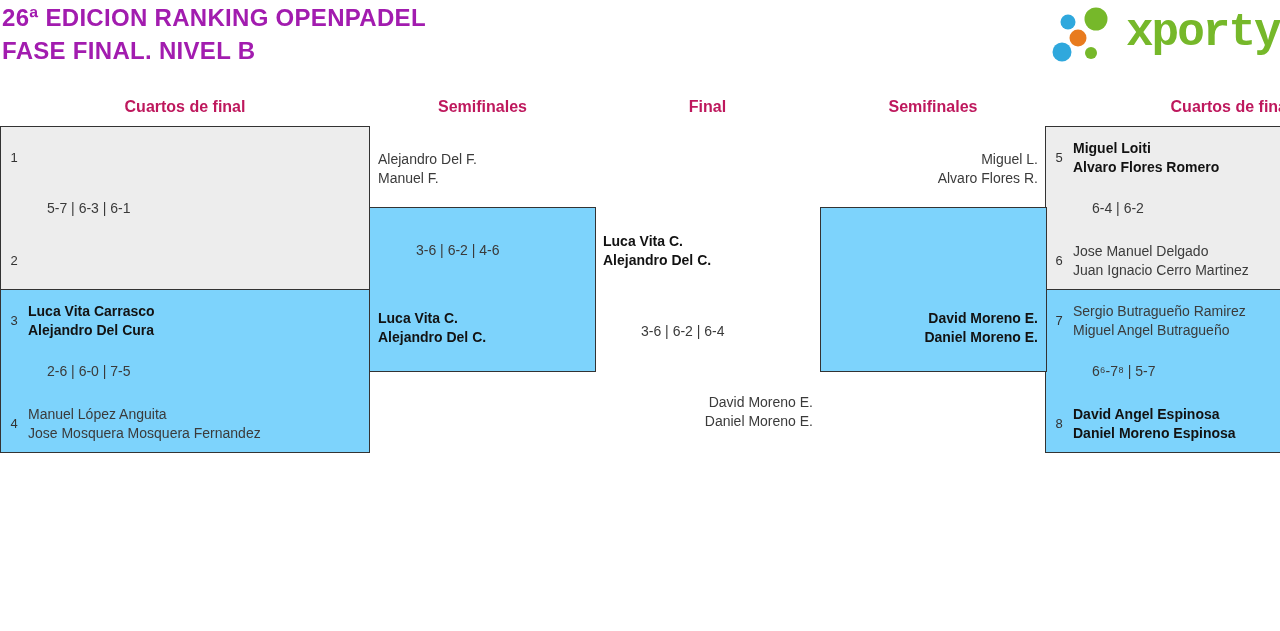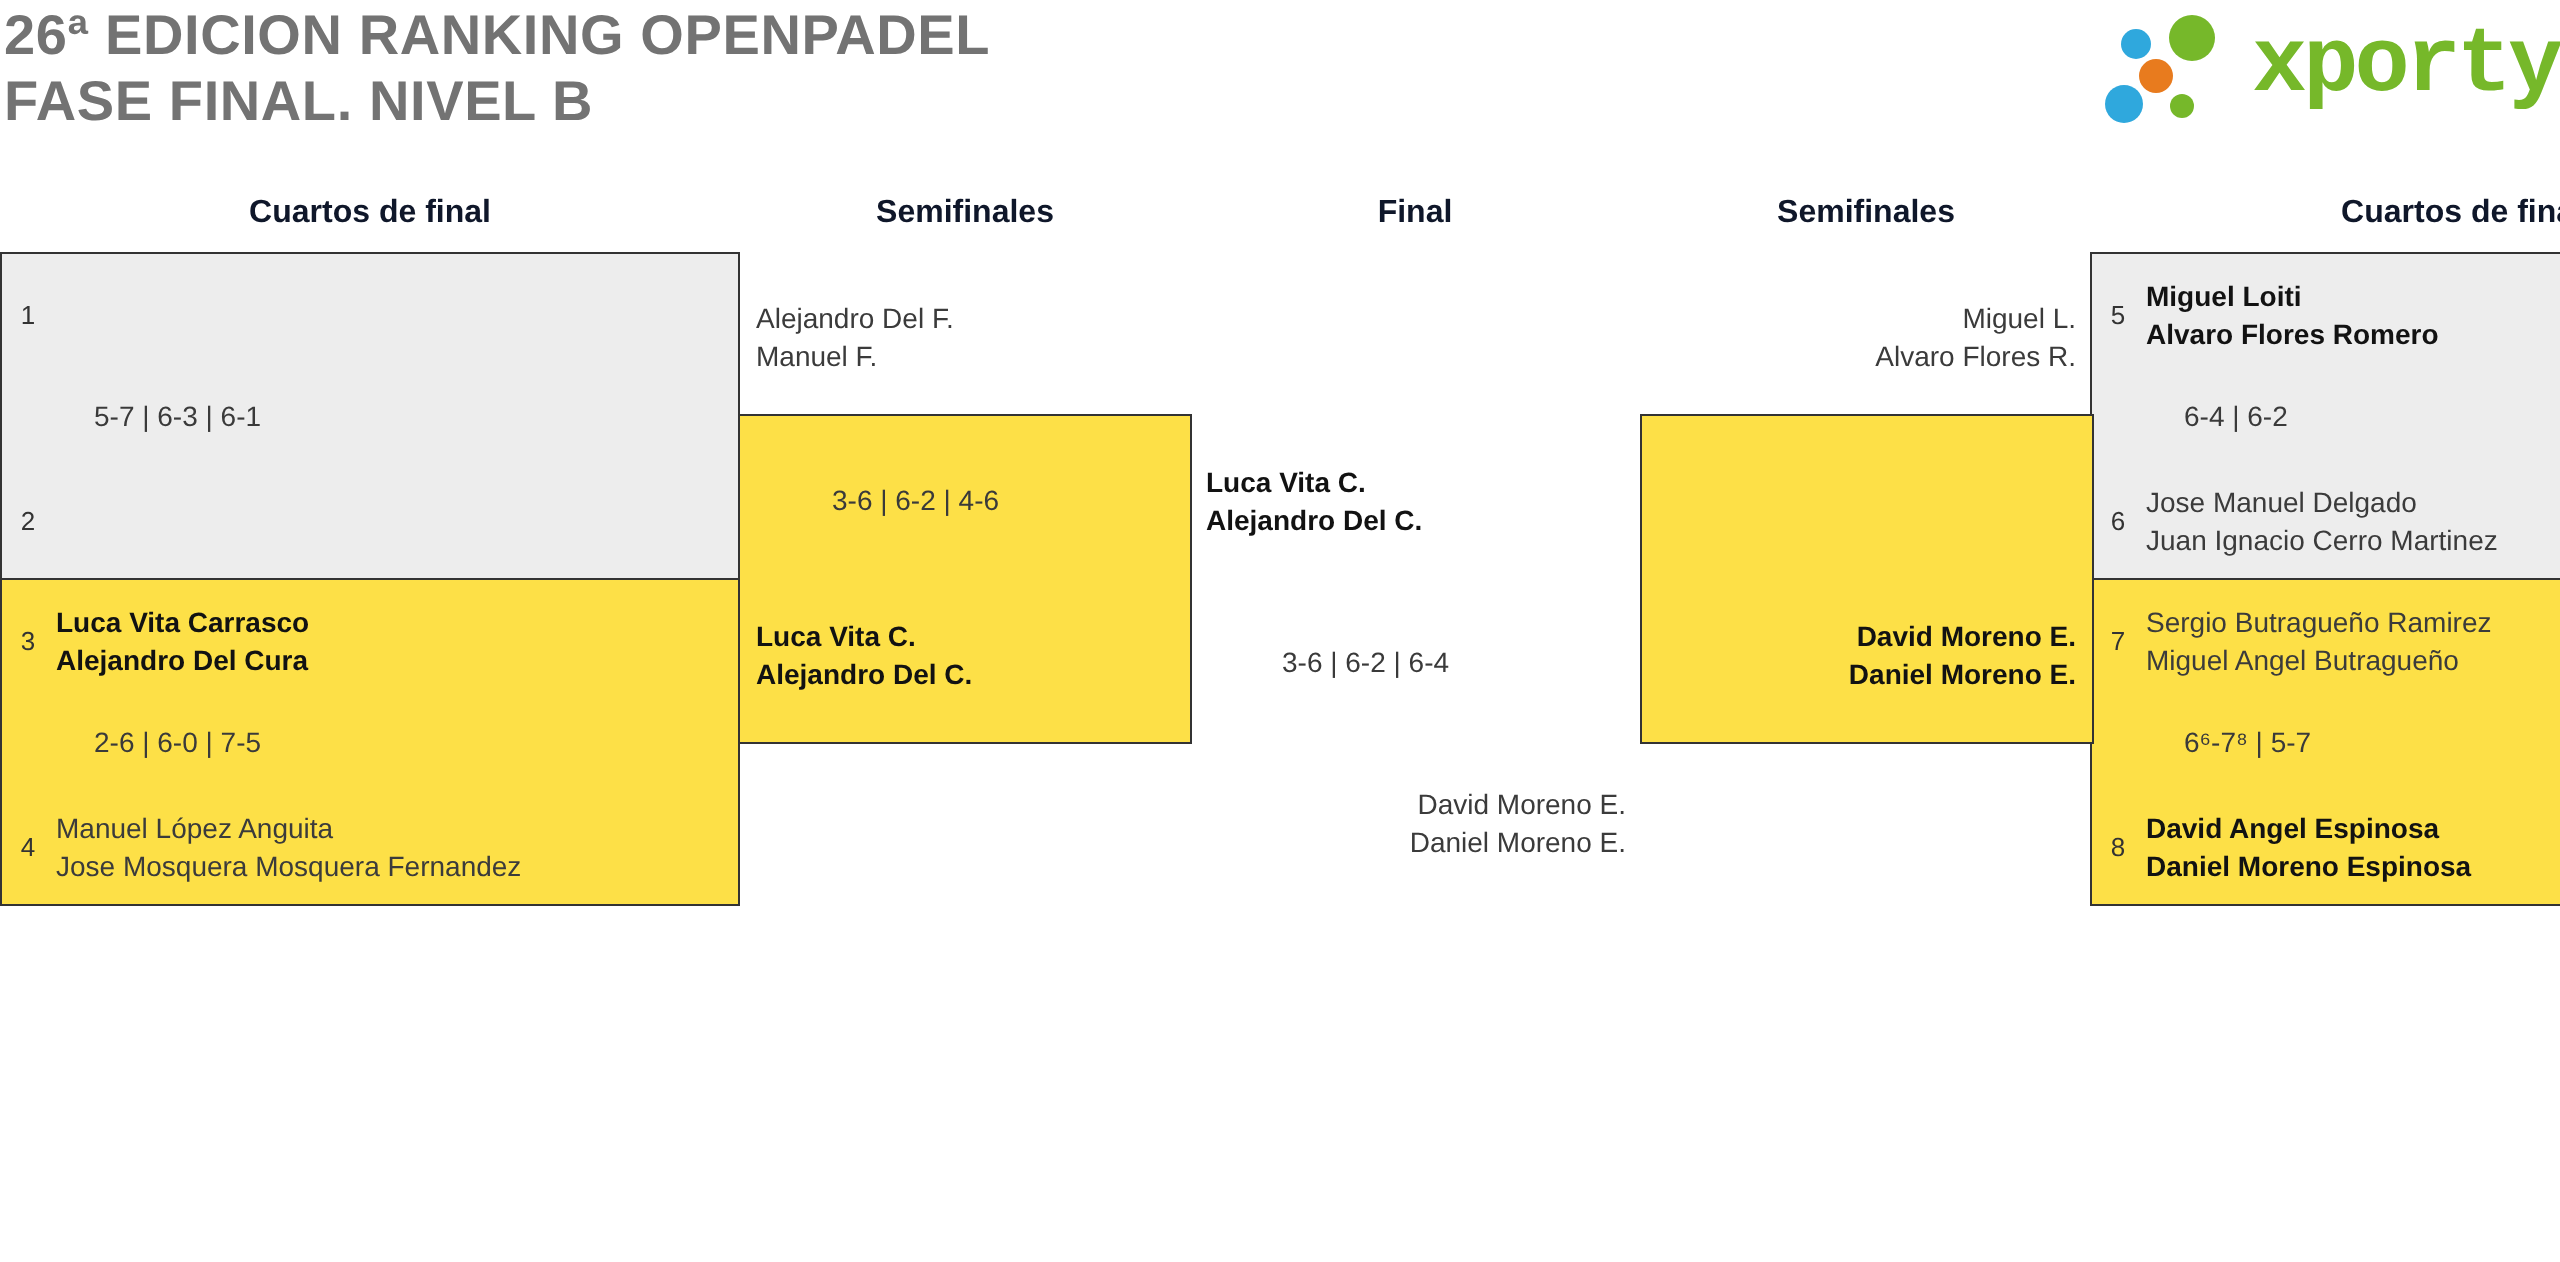--- a/index.html
+++ b/index.html
@@ -2,33 +2,33 @@
 <html><head>
 <meta charset="utf-8">
 <style>
   html,body{margin:0;padding:0;background:#fff;}
   .stage{
     position:relative;width:1280px;height:631px;background:#ffffff;
     overflow:hidden;font-family:"Liberation Sans","DejaVu Sans",sans-serif;
     -webkit-font-smoothing:antialiased;
   }
   
-  .title{position:absolute;left:2px;top:1px;font-size:28px;line-height:33px;
-    font-weight:700;color:#737373;letter-spacing:.3px;white-space:nowrap;}
+  .title{position:absolute;left:2px;top:1px;font-size:24px;line-height:33px;
+    font-weight:700;color:#a21caf;letter-spacing:.3px;white-space:nowrap;}
   .logo{position:absolute;left:1048px;top:2px;display:flex;align-items:flex-start;cursor:pointer;}
   .logo svg{display:block;}
   .logo-text{font-size:46px;font-weight:700;color:#76b82a;line-height:62px;
     letter-spacing:-2px;margin-left:14px;font-family:Liberation Mono, monospace;}
   
   .round-label{position:absolute;top:98px;height:20px;font-size:16px;font-weight:700;
-    color:#0f172a;text-align:center;white-space:nowrap;}
+    color:#be185d;text-align:center;white-space:nowrap;}
   .rh1{left:0;width:370px}.rh2{left:370px;width:225px}.rh3{left:595px;width:225px}
   .rh4{left:820px;width:226px}.rh5{left:1046px;width:370px}
   
-  .box{position:absolute;border:1px solid #333;box-sizing:border-box;background:#fde047;}
+  .box{position:absolute;border:1px solid #333;box-sizing:border-box;background:#7dd3fc;}
   .box.shade{background:#ededed;}
   .qf{width:370px;height:164px;}
   .qf1{left:0;top:126px}.qf2{left:0;top:289px}
   .qf3{left:1045px;top:126px;width:371px}.qf4{left:1045px;top:289px;width:371px}
   .sfbox{width:227px;height:165px;top:207px;}
   .sf1{left:369px}.sf2{left:820px}
   
   .team{position:absolute;font-size:14px;line-height:19px;color:#3b3b3b;white-space:nowrap;}
   .team.winner{font-weight:700;color:#121212;}
   .score{position:absolute;left:0;right:0;font-size:14px;line-height:18px;color:#3a3a3a;

